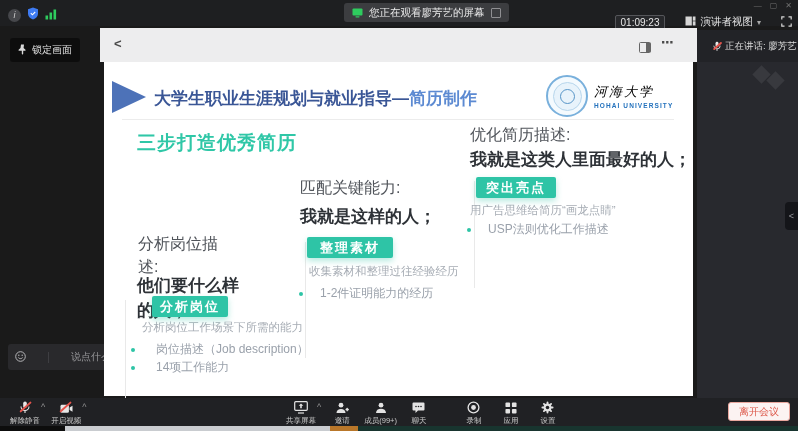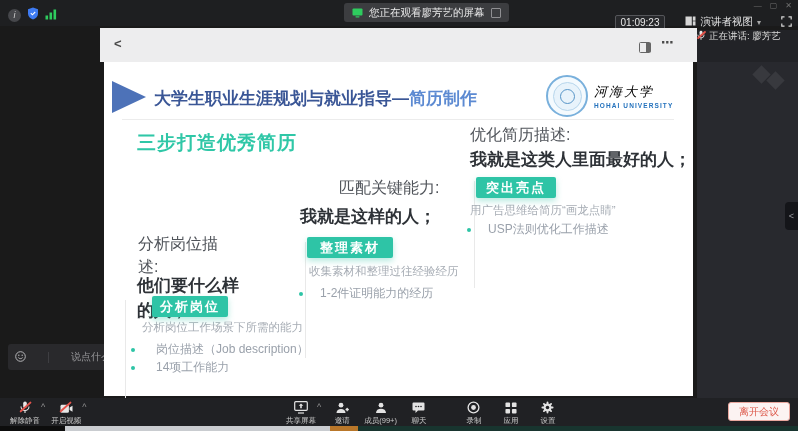--- a/index.html
+++ b/index.html
@@ -71,38 +71,38 @@
 
   
   .c1-intro{left:34px;top:170px;}
   .c1-claim{left:33px;top:211px;}
   .c1-badge{left:48px;top:234px;width:76px;}
   .c1-line{left:21px;top:238px;height:144px;}
   .c1-desc{left:38px;top:258px;}
   .c1-b1{left:52px;top:279px;} .c1-d1{left:27px;top:286px;}
   .c1-b2{left:52px;top:297px;} .c1-d2{left:27px;top:304px;}
   
-  .c2-intro{left:196px;top:114px;margin-left:39px;}
+  .c2-intro{left:196px;top:114px;}
   .c2-claim{left:196px;top:142px;}
   .c2-badge{left:203px;top:175px;width:86px;}
   .c2-line{left:201px;top:180px;height:116px;}
   .c2-desc{left:205px;top:202px;}
   .c2-b1{left:216px;top:223px;} .c2-d1{left:195px;top:230px;}
   
   .c3-intro{left:366px;top:61px;}
   .c3-claim{left:366px;top:85px;}
   .c3-badge{left:372px;top:115px;width:80px;}
   .c3-line{left:370px;top:119px;height:107px;}
   .c3-desc{left:366px;top:141px;}
   .c3-b1{left:384px;top:159px;} .c3-d1{left:363px;top:166px;}
 
   
   .speaker-panel{position:absolute;left:697px;top:30px;width:101px;height:368px;background:#28292e;}
   .speaker-row{position:absolute;left:0;top:0;width:101px;height:32px;background:#222327;
-               display:flex;gap:4px;padding-left:0;box-sizing:border-box;}
+               display:flex;align-items:center;gap:4px;padding-left:16px;box-sizing:border-box;}
   .speaker-text{font-size:9.5px;color:#dcdcdc;white-space:nowrap;}
   .wm{position:absolute;width:13px;height:13px;background:rgba(255,255,255,.08);transform:rotate(45deg);}
   .panel-collapse{position:absolute;left:88px;top:172px;width:13px;height:28px;background:#141519;
                   border-radius:4px 0 0 4px;color:#9a9aa0;display:flex;align-items:center;justify-content:center;font-size:9px;}
   .mic-wrap{position:relative;display:flex;}
   .slash{position:absolute;width:15px;height:1.8px;background:#e4544c;left:-2px;top:5px;
          transform:rotate(-42deg);border-radius:1px;}
   .slash.sm{width:11px;left:-1px;top:4px;}
 
   
@@ -178,20 +178,28 @@
       <span>演讲者视图</span>
       <span class="caret-down">▾</span>
     </span>
     <span>
       <svg width="11" height="11" viewBox="0 0 11 11" fill="none" stroke="#d6d6d6" stroke-width="1.2">
           <path d="M3.5.8H.8v2.7M7.5.8h2.7v2.7M3.5 10.2H.8V7.5M7.5 10.2h2.7V7.5"></path>
         </svg>
     </span>
   </div>
 
+  <div class="lockpill">
+    <span>
+      <svg width="9" height="11" viewBox="0 0 9 11" fill="#d9d9d9">
+          <path d="M3 .5h3l-.4 3.4 1.9 1.9v.9H5.2v3.1l-.7 1-.7-1V6.7H.6v-.9l1.9-1.9z"></path>
+        </svg>
+    </span>
+    <span class="txt">锁定画面</span>
+  </div>
 
   <div class="quickchat">
     <span>
       <svg width="11" height="11" viewBox="0 0 11 11">
           <circle cx="5.5" cy="5.5" r="4.8" fill="none" stroke="#b5b5b8" stroke-width="1"></circle>
           <circle cx="3.8" cy="4.3" r=".7" fill="#b5b5b8"></circle>
           <circle cx="7.2" cy="4.3" r=".7" fill="#b5b5b8"></circle>
           <path d="M3.4 6.6a2.7 2.7 0 0 0 4.2 0" stroke="#b5b5b8" fill="none" stroke-width="1"></path>
         </svg>
     </span>

